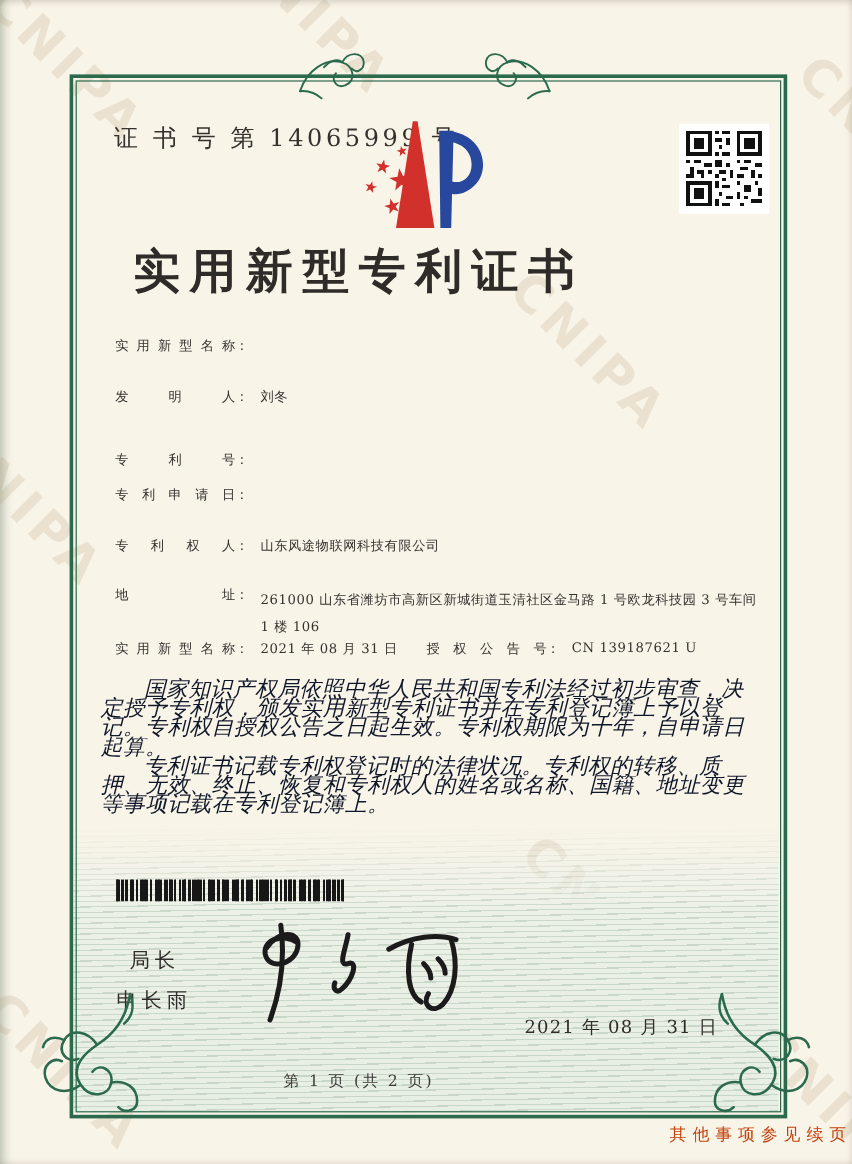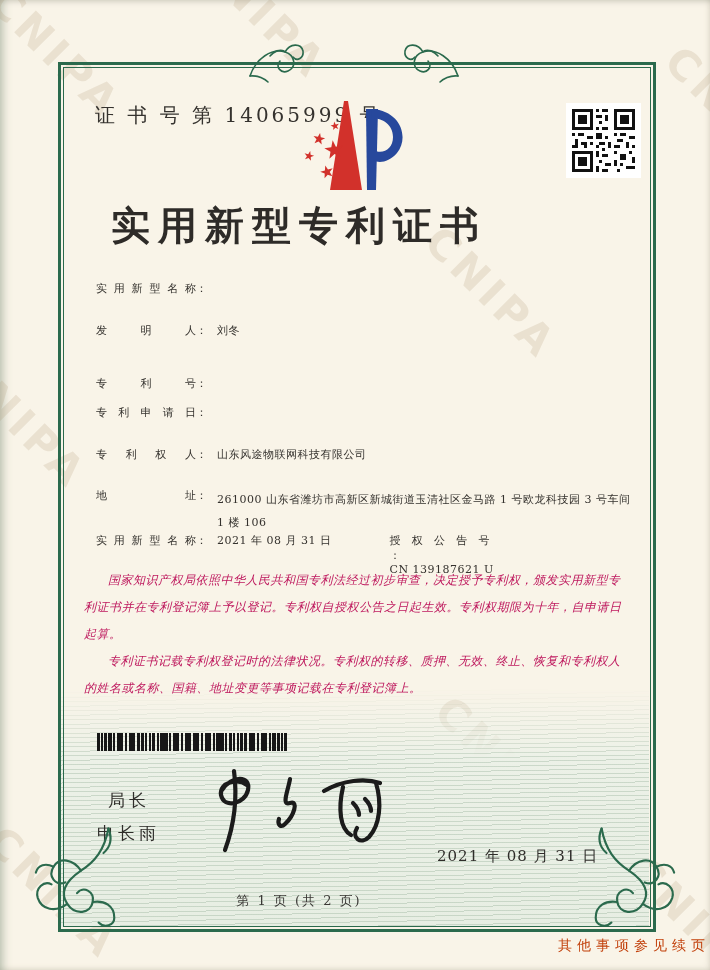--- a/index.html
+++ b/index.html
@@ -62,24 +62,24 @@
   .row{position:absolute;left:96px;font-size:11px;color:var(--ink);display:flex;}
   .lab{
     display:inline-block;width:100px;text-align:justify;text-align-last:justify;
     flex:none;
   }
   .colon{flex:none;margin-right:10px;}
   .val{letter-spacing:.5px;}
   .r1{top:281px}.r2{top:323px}.r3{top:376px}.r4{top:405px}.r5{top:447px}
   .r6{top:488px}.r6 .val{width:422px;line-height:23px;}
   .r7{top:533px}
-  .r7 .pair2{display:flex;margin-left:58px;flex-direction:column;}
+  .r7 .pair2{display:flex;margin-left:24px;}
   .paras{
-    position:absolute;left:84px;top:567px;width:545px;font-size:12px;line-height:27px;
-    color:#be185d;font-style:italic;
+    position:absolute;left:84px;top:567px;width:545px;font-size:18px;line-height:16px;
+    color:#0f172a;font-style:italic;
   }
   .paras p{margin:0;text-indent:2em;letter-spacing:.5px;}
   .barcode{
     position:absolute;left:97px;top:733px;width:190px;height:18px;
     background:
       repeating-linear-gradient(90deg,#171717 0 2px,transparent 2px 4px),
       repeating-linear-gradient(90deg,#171717 0 1px,transparent 1px 7px),
       repeating-linear-gradient(90deg,#171717 0 3px,transparent 3px 11px);
   }
   .signer-title{position:absolute;left:108px;top:789px;font-size:17px;letter-spacing:4px;color:#2f2d2a;}

